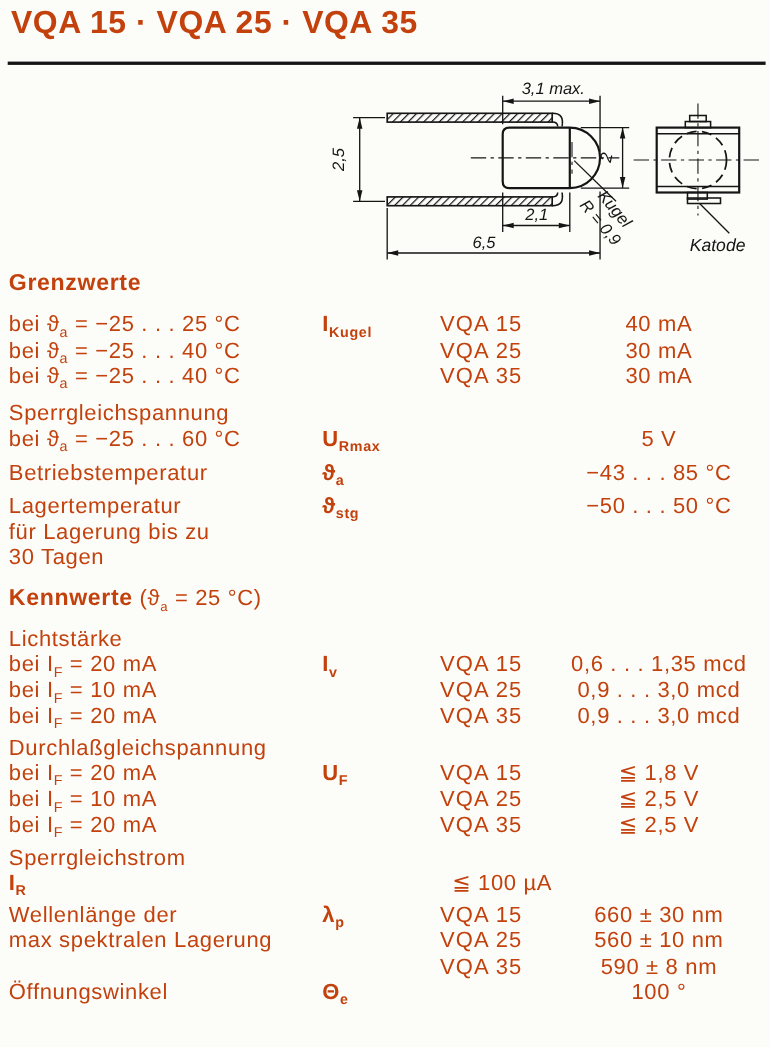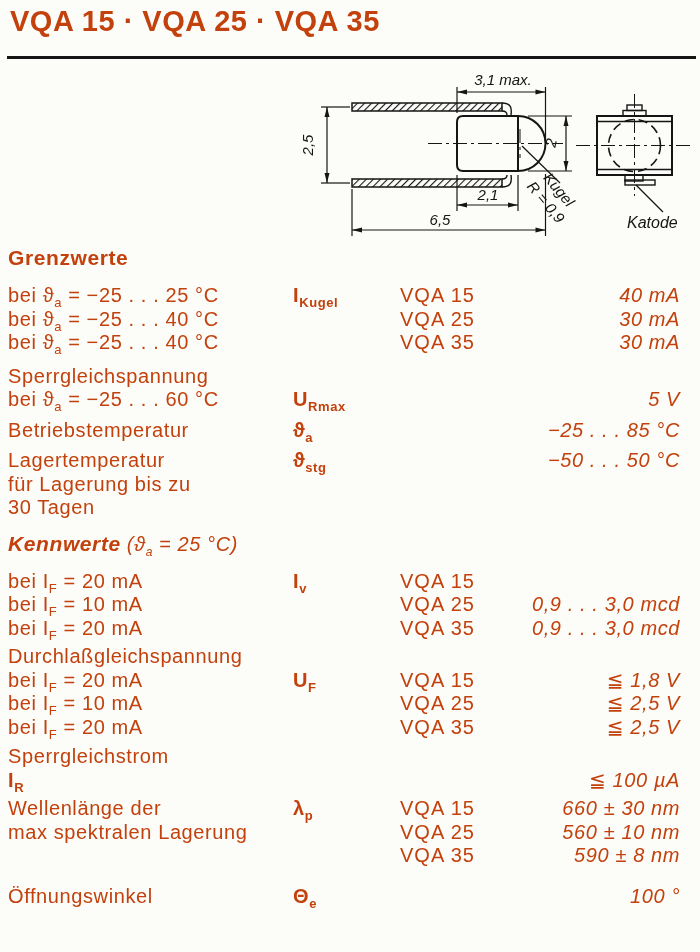--- a/index.html
+++ b/index.html
@@ -22,33 +22,33 @@
   .dash { fill:none; stroke:#151515; stroke-width:1.6; stroke-dasharray:9 5; }
   .diml { fill:none; stroke:#151515; stroke-width:1.2; }
   .arr  { fill:#151515; stroke:none; }
   .dimtxt { font:italic 15px "Liberation Sans","DejaVu Sans",sans-serif; fill:#151515; }
   .dimtxt.big { font-size:16px; }
   .leadfill { fill:url(#hatch); stroke:#151515; stroke-width:1.5; }
 
   .content { position:absolute; left:8px; top:246px; width:672px; }
   .h2 { font-size:21px; font-weight:700; line-height:24px; letter-spacing:.6px; }
   .h2.grenz { margin-bottom:14px; }
-  .h2.kenn  { margin-top:12px; margin-bottom:14px;font-style:italic; }
+  .h2.kenn  { margin-top:12px; margin-bottom:14px; }
   .h2 .cond { font-weight:400; font-size:20px; margin-left:6px; letter-spacing:.6px; }
   .h2 .cond sub { font-size:12px; }
 
   .row { display:flex; line-height:23.5px; font-size:20px; letter-spacing:.6px; }
   .c1   { width:285px; flex:none; white-space:nowrap; }
   .sym  { width:107px; flex:none; font-weight:700; white-space:nowrap; }
   .type { width:118px; flex:none; font-weight:400; letter-spacing:1px; white-space:nowrap; }
-  .val  { flex:1; text-align:right; white-space:nowrap;font-style:italic; }
+  .val  { flex:1; text-align:center; white-space:nowrap; }
   sub { font-size:13px; line-height:0; }
 
   .mt5{margin-top:5px}.mt6{margin-top:6px}.mt7{margin-top:7px}
-  .mt9{margin-top:17px}.mt10{margin-top:10px}
+  .mt9{margin-top:0}.mt10{margin-top:10px}
 </style>
 </head>
 <body>
 
 <div class="page">
 
   <div class="title">VQA 15 · VQA 25 · VQA 35</div>
   <div class="rule"></div>
 
   <svg class="drawing" viewBox="0 0 400 180" aria-hidden="true">
@@ -162,21 +162,21 @@
     <div class="row">
       <span class="c1"><span>bei ϑ</span><sub>a</sub><span> = −25 . . . 60 °C</span></span>
       <span class="sym"><span>U</span><sub>Rmax</sub></span>
       <span class="type"></span>
       <span class="val">5 V</span>
     </div>
     <div class="row mt7">
       <span class="c1"><span>Betriebstemperatur</span></span>
       <span class="sym"><span>ϑ</span><sub>a</sub></span>
       <span class="type"></span>
-      <span class="val">−25 . . . 85 °C</span>
+      <span class="val">−43 . . . 85 °C</span>
     </div>
     <div class="row mt7">
       <span class="c1"><span>Lagertemperatur</span></span>
       <span class="sym"><span>ϑ</span><sub>stg</sub></span>
       <span class="type"></span>
       <span class="val">−50 . . . 50 °C</span>
     </div>
     <div class="row">
       <span class="c1"><span>für Lagerung bis zu</span></span>
       <span class="sym"></span>
@@ -188,23 +188,30 @@
       <span class="sym"></span>
       <span class="type"></span>
       <span class="val"></span>
     </div>
 
     <div class="h2 kenn">
       <span>Kennwerte</span><span class="cond"><span>(ϑ</span><sub>a</sub><span> = 25 °C)</span></span>
     </div>
 
     <div class="row">
+      <span class="c1"><span>Lichtstärke</span></span>
+      <span class="sym"></span>
+      <span class="type"></span>
+      <span class="val"></span>
+    </div>
+    <div class="row">
       <span class="c1"><span>bei I</span><sub>F</sub><span> = 20 mA</span></span>
       <span class="sym"><span>I</span><sub>v</sub></span>
       <span class="type">VQA 15</span>
+      <span class="val">0,6 . . . 1,35 mcd</span>
     </div>
     <div class="row">
       <span class="c1"><span>bei I</span><sub>F</sub><span> = 10 mA</span></span>
       <span class="sym"></span>
       <span class="type">VQA 25</span>
       <span class="val">0,9 . . . 3,0 mcd</span>
     </div>
     <div class="row">
       <span class="c1"><span>bei I</span><sub>F</sub><span> = 20 mA</span></span>
       <span class="sym"></span>

